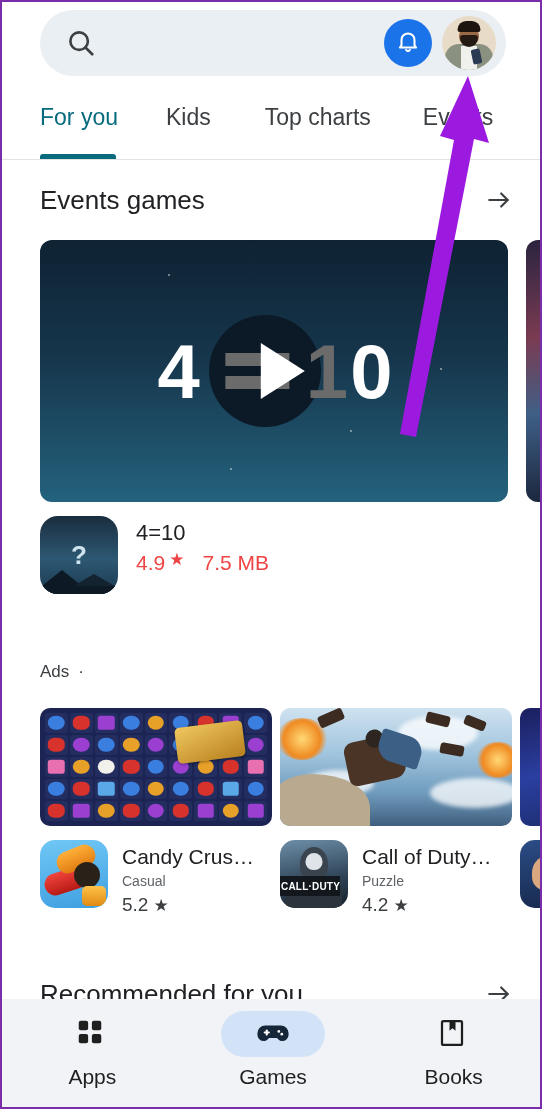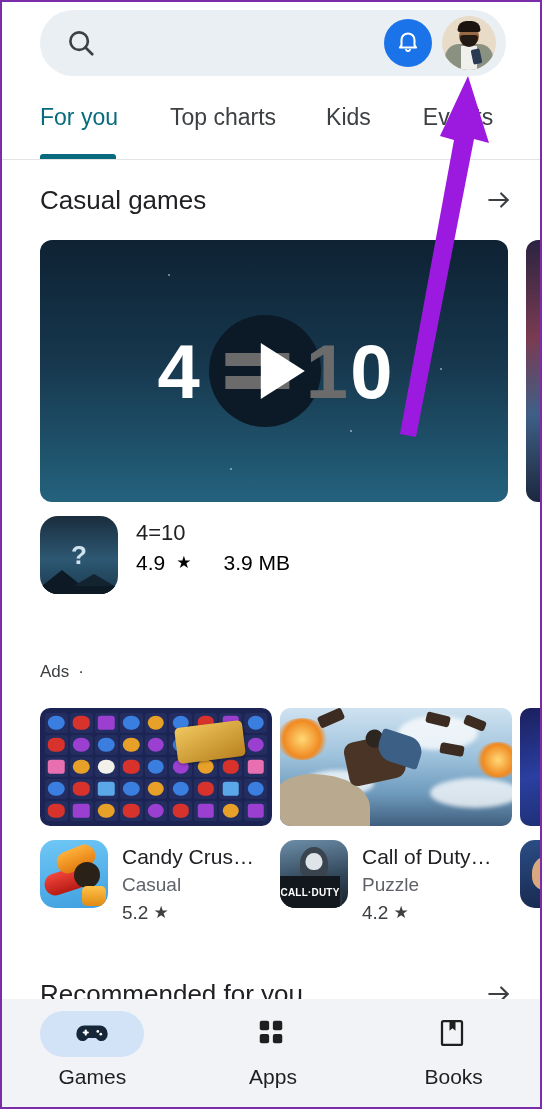--- a/index.html
+++ b/index.html
@@ -267,21 +267,21 @@
     border-right: 34px solid transparent;
     border-bottom: 20px solid #132330;
   }
   .icon-base {
     position: absolute; left: 0; right: 0; bottom: 0; height: 8px;
     background: #0d1a26;
   }
   .app-meta { display: flex; flex-direction: column; justify-content: flex-start; padding-top: 2px; }
   .app-name { font-size: 22px; color: #202124; line-height: 1.35; }
   .app-cats { font-size: 21px; color: #5f6368; line-height: 1.5; }
-  .app-stats { font-size: 21px; color: #000000; line-height: 1.45; display: flex; align-items: center; gap: 11px; }
+  .app-stats { font-size: 21px; color: #ef4444; line-height: 1.45; display: flex; gap: 4px; }
   .star-glyph { font-size: 17px; }
 
   
   .sugg-row {
     position: absolute;
     left: 0; top: 706px;
     width: 542px; height: 240px;
     overflow: hidden;
   }
   .sugg-card { position: absolute; top: 0; width: 232px; }
@@ -432,40 +432,40 @@
   }
   .codi-body {
     position: absolute; left: 50%; bottom: 0;
     transform: translateX(-50%);
     width: 56px; height: 26px;
     border-radius: 12px 12px 0 0;
     background: #2b343d;
   }
   .codi-band {
     position: absolute; left: 0; right: 8px; top: 36px;
-    height: 32px;
+    height: 20px;
     background: #12181e;
-    display: flex; align-items: center; justify-content: center;
+    display: flex; align-items: center; justify-content: flex-end;
   }
   .codi-band span {
     color: #ffffff; font-size: 10px; font-weight: 700;
     letter-spacing: .2px;
     font-family: "Liberation Sans", sans-serif;
   }
   
   .p3i { background: linear-gradient(170deg,#2b4d86 0%, #16264a 100%); }
   .p3i-face {
     position: absolute; left: 12px; top: 16px;
     width: 30px; height: 34px; border-radius: 50% 50% 40% 40%;
     background: #d9a87f;
   }
 
   .sugg-text { display: flex; flex-direction: column; padding-top: 2px; min-width: 0; }
   .sugg-name { font-size: 21px; color: #202124; line-height: 1.4; white-space: nowrap; }
-  .sugg-cat  { font-size: 19px; color: #5f6368; line-height: 1.5; }
+  .sugg-cat  { font-size: 14px; color: #5f6368; line-height: 1.5; }
   .sugg-rate { font-size: 19px; color: #3c4043; line-height: 1.4; display: flex; align-items: center; gap: 5px; }
 
   
   .rec-header {
     position: absolute;
     left: 0; top: 962px;
     width: 542px; height: 60px;
     display: flex; align-items: center; justify-content: space-between;
     padding: 0 30px 0 38px;
   }
@@ -530,28 +530,28 @@
         <span class="av-face"></span>
         <span class="av-hair"></span>
         <span class="av-beard"></span>
         <span class="av-phone"></span>
       </span>
     </div>
   </div>
 
   <div class="tabs">
     <div class="tab active tab-foryou">For you</div>
+    <div class="tab tab-kids">Kids</div>
     <div class="tab tab-topchart">Top charts</div>
-    <div class="tab tab-kids">Kids</div>
     <div class="tab tab-events">Events</div>
     <div class="tab tab-premium">P</div>
   </div>
 
   <div class="sec-header" style="top:168px;">
-    <div class="sec-title">Casual games</div>
+    <div class="sec-title">Events games</div>
     <span class="arrow-icon">
       <svg viewBox="0 0 24 24" width="30" height="26" fill="none" stroke="#3c4043" stroke-width="2" stroke-linecap="round" stroke-linejoin="round">
         <line x1="3" y1="12" x2="20" y2="12"></line>
         <polyline points="14,6 20,12 14,18"></polyline>
       </svg>
     </span>
   </div>
 
   <div class="hero-row">
     <div class="hero-card">
@@ -581,21 +581,21 @@
       <span class="icon-mtn1"></span>
       <span class="icon-mtn2"></span>
       <span class="icon-base"></span>
     </div>
     <div class="app-meta">
       <div class="app-name">4=10</div>
       <div class="app-stats">
         <span>4.9</span>
         <span class="star-glyph">★</span>
         <span style="width:10px;"></span>
-        <span>3.9 MB</span>
+        <span>7.5 MB</span>
       </div>
     </div>
   </div>
 
   <div class="sec-header" style="top:640px;">
     <div class="sec-title small-inline">
       <span class="ads-tag">Ads</span>
       <span class="dot-sep">·</span>
     </div>
   </div>
@@ -823,51 +823,51 @@
       <svg viewBox="0 0 24 24" width="30" height="26" fill="none" stroke="#3c4043" stroke-width="2" stroke-linecap="round" stroke-linejoin="round">
         <line x1="3" y1="12" x2="20" y2="12"></line>
         <polyline points="14,6 20,12 14,18"></polyline>
       </svg>
     </span>
   </div>
 
   <div class="bottom-nav">
 
     <div class="nav-item">
+      <span class="nav-pill">
+        <span class="nav-icon">
+          <svg viewBox="0 0 24 24" width="30" height="30" fill="#1f1f1f">
+            <rect x="3" y="3" width="7.5" height="7.5" rx="1.6"></rect>
+            <rect x="13.5" y="3" width="7.5" height="7.5" rx="1.6"></rect>
+            <rect x="3" y="13.5" width="7.5" height="7.5" rx="1.6"></rect>
+            <rect x="13.5" y="13.5" width="7.5" height="7.5" rx="1.6"></rect>
+          </svg>
+        </span>
+      </span>
+      <span class="nav-label">Apps</span>
+    </div>
+
+    <div class="nav-item">
       <span class="nav-pill active">
         <span class="nav-icon">
           <svg viewBox="0 0 24 24" width="34" height="34" fill="#152638">
             <path d="M17.5 6h-11A5.5 5.5 0 0 0 1 11.5v1A4.5 4.5 0 0 0 5.5 17c1.3 0 2.1-.6 2.8-1.3l.9-.9h5.6l.9.9c.7.7 1.5 1.3 2.8 1.3A4.5 4.5 0 0 0 23 12.5v-1A5.5 5.5 0 0 0 17.5 6z"></path>
             <rect x="5.4" y="10.2" width="4.4" height="1.5" rx=".75" fill="#ffffff"></rect>
             <rect x="6.85" y="8.75" width="1.5" height="4.4" rx=".75" fill="#ffffff"></rect>
             <circle cx="16.1" cy="10.2" r=".95" fill="#ffffff"></circle>
             <circle cx="18.2" cy="12.1" r=".95" fill="#ffffff"></circle>
           </svg>
         </span>
       </span>
       <span class="nav-label">Games</span>
     </div>
 
     <div class="nav-item">
       <span class="nav-pill">
         <span class="nav-icon">
-          <svg viewBox="0 0 24 24" width="30" height="30" fill="#1f1f1f">
-            <rect x="3" y="3" width="7.5" height="7.5" rx="1.6"></rect>
-            <rect x="13.5" y="3" width="7.5" height="7.5" rx="1.6"></rect>
-            <rect x="3" y="13.5" width="7.5" height="7.5" rx="1.6"></rect>
-            <rect x="13.5" y="13.5" width="7.5" height="7.5" rx="1.6"></rect>
-          </svg>
-        </span>
-      </span>
-      <span class="nav-label">Apps</span>
-    </div>
-
-    <div class="nav-item">
-      <span class="nav-pill">
-        <span class="nav-icon">
           <svg viewBox="0 0 24 24" width="30" height="32" fill="none" stroke="#1f1f1f" stroke-width="1.8" stroke-linejoin="round">
             <rect x="4" y="2.5" width="16" height="19" rx="1.2"></rect>
             <path d="M10 2.8v7.4l2.4-1.9 2.4 1.9V2.8" fill="#1f1f1f" stroke="none"></path>
           </svg>
         </span>
       </span>
       <span class="nav-label">Books</span>
     </div>
   </div>
 

